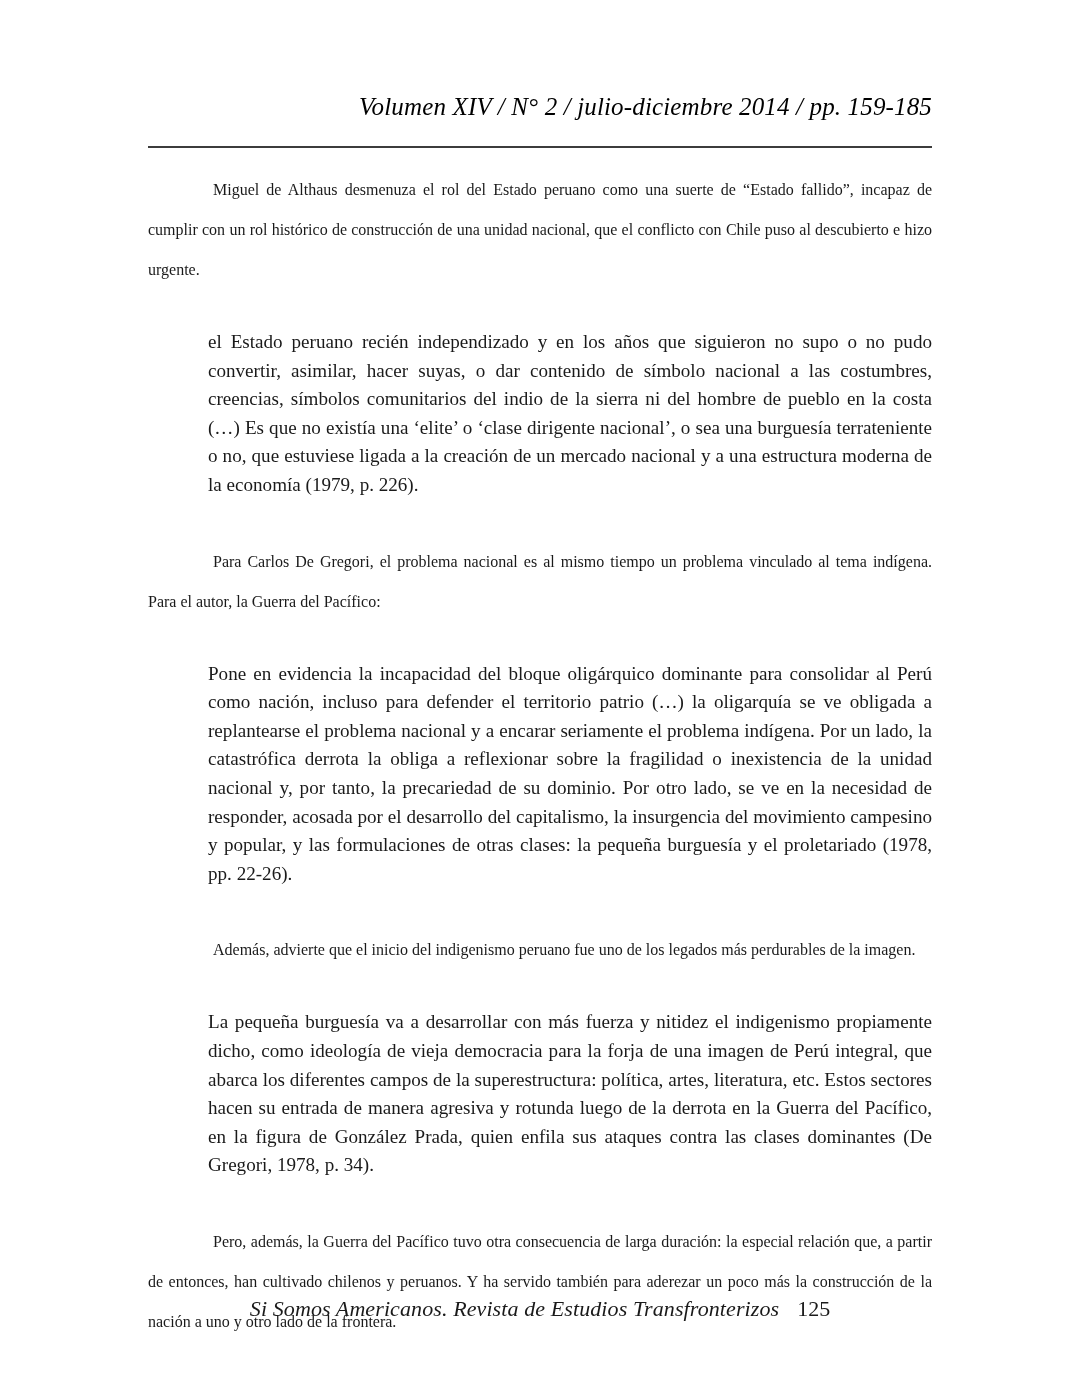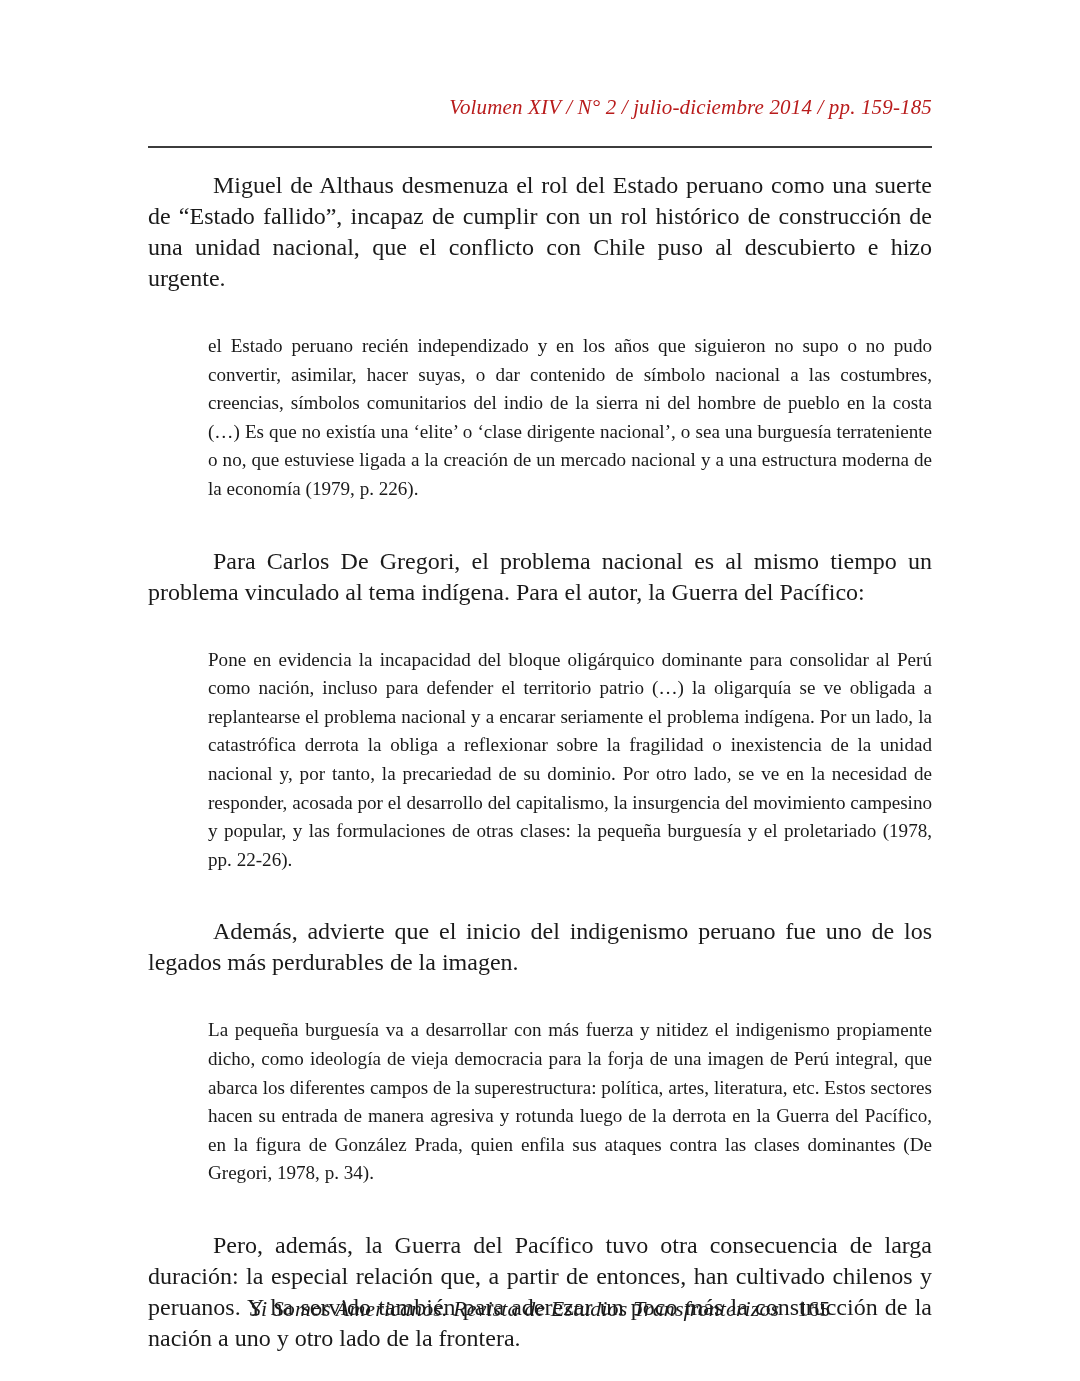--- a/index.html
+++ b/index.html
@@ -31,24 +31,24 @@
     left: 148px;
     right: 148px;
     top: 92px;
     height: 34px;
   }
 
   .running-head-text {
     display: block;
     text-align: right;
     font-style: italic;
-    font-size: 21px;
+    font-size: 25px;
     line-height: 30px;
     letter-spacing: 0.15px;
-    color: #b91c1c;
+    color: #000000;
     white-space: nowrap;
   }
 
   .head-rule {
     position: absolute;
     left: 148px;
     top: 146px;
     width: 784px;
     height: 2px;
     background: #3c3c3c;
@@ -59,22 +59,22 @@
     position: absolute;
     left: 148px;
     top: 170px;
     width: 784px;
   }
 
   p.body-par {
     margin: 0 0 0 0;
     text-align: justify;
     text-justify: inter-word;
-    font-size: 24px;
-    line-height: 31px;
+    font-size: 16px;
+    line-height: 40px;
     text-indent: 65px;
     hyphens: manual;
     -webkit-hyphens: manual;
   }
 
   blockquote.quote {
     margin: 16px;
     padding: 0;
     margin-left: 60px;
     width: 724px;
@@ -148,16 +148,16 @@
 
     <blockquote class="quote">La pequeña burguesía va a desarrollar con más fuerza y nitidez el indigenismo propiamente dicho, como ideología de vieja democracia para la forja de una imagen de Perú integral, que abarca los diferentes campos de la superestructura: política, artes, literatura, etc. Estos sectores hacen su entrada de manera agresiva y rotunda luego de la derrota en la Guerra del Pacífico, en la figura de González Prada, quien enfila sus ataques contra las clases dominantes (De Gregori, 1978, p. 34).</blockquote>
 
     <div class="gap-quote-to-par"></div>
 
     <p class="body-par">Pero, además, la Guerra del Pacífico tuvo otra consecuencia de larga duración: la especial relación que, a partir de entonces, han cultivado chilenos y peruanos. Y ha servido también para aderezar un poco más la construcción de la nación a uno y otro lado de la frontera.</p>
 
   </div>
 
   <div class="footer">
-    <span class="footer-title">Si Somos Americanos. Revista de Estudios Transfronterizos</span><span class="footer-page">165</span>
+    <span class="footer-title">Si Somos Americanos. Revista de Estudios Transfronterizos</span><span class="footer-page">125</span>
   </div>
 
 </div>
 
 </body></html>

